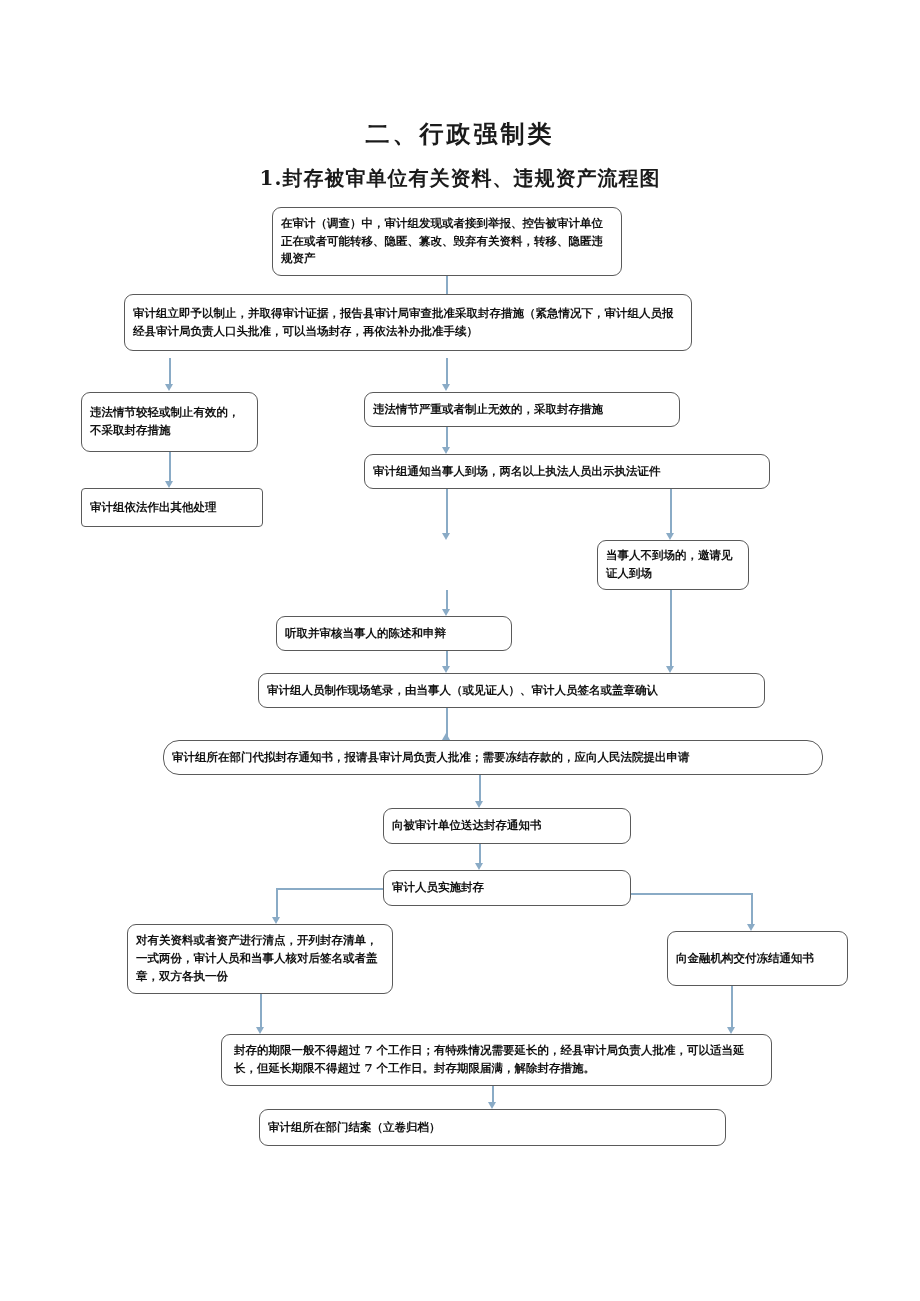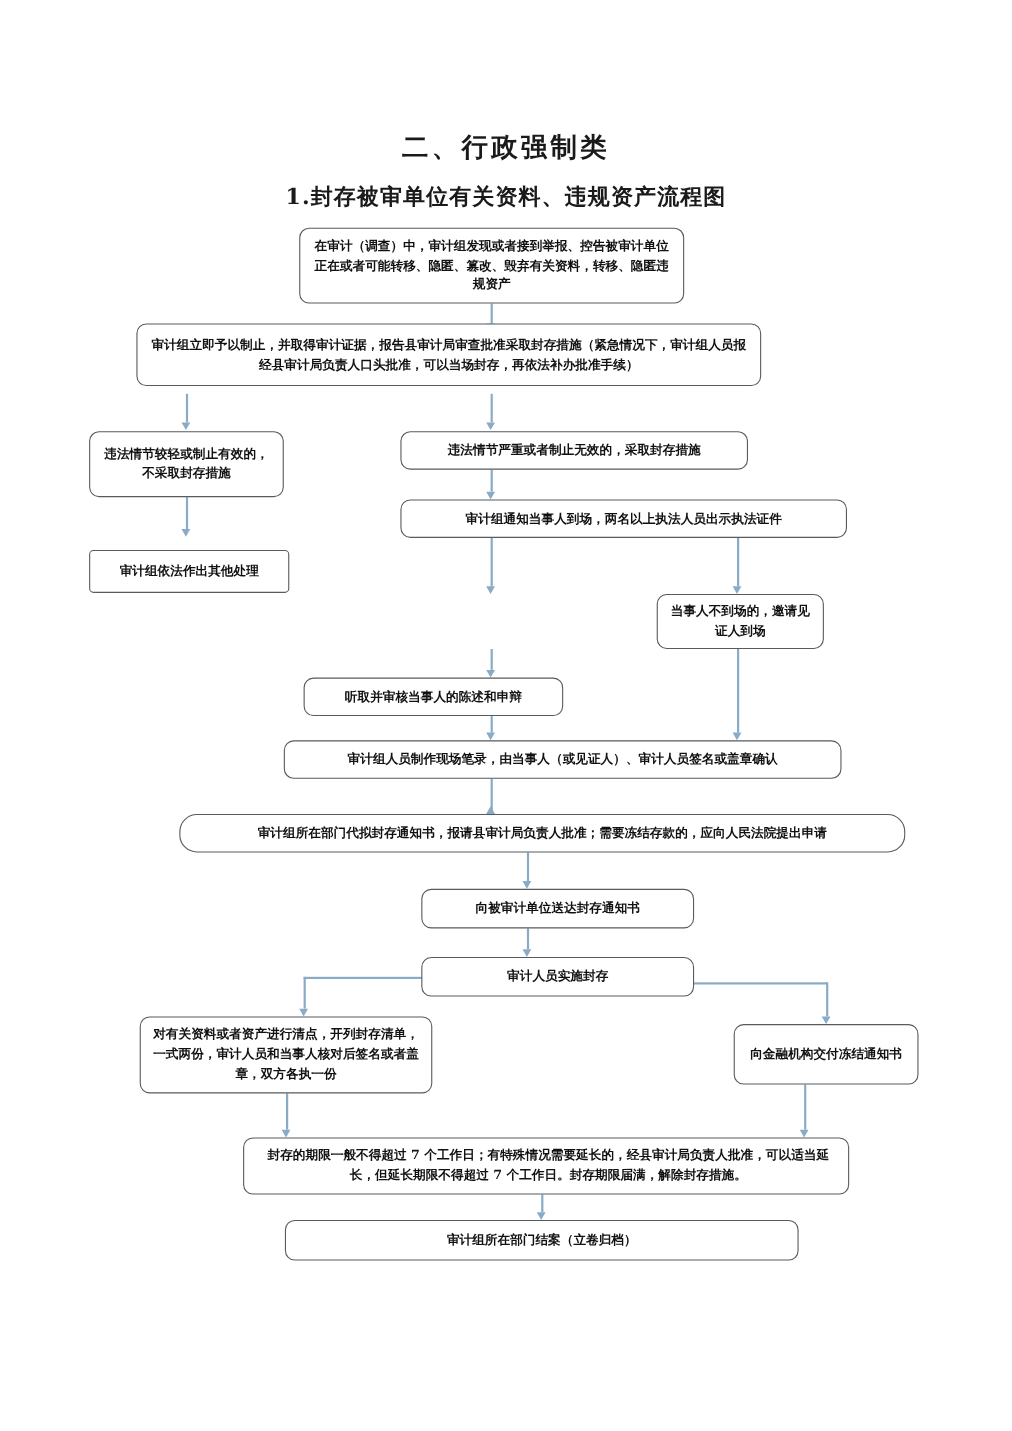--- a/index.html
+++ b/index.html
@@ -18,21 +18,21 @@
   .h-sub{
     position:absolute;left:0;right:0;top:165px;text-align:center;
     font-size:20px;font-weight:700;letter-spacing:1px;
   }
 
   
   .node{
     position:absolute;box-sizing:border-box;
     border:1.2px solid #5a5a5a;border-radius:9px;background:#fff;
     display:flex;align-items:center;justify-content:center;
-    text-align:center;line-height:1.55;
+    text-align:left;line-height:1.55;
     font-size:11.5px;font-weight:600;color:#111;
     padding:3px 8px;z-index:3;
   }
   .node.sharp{border-radius:4px;}
   .node .txt{display:block;width:100%;}
 
   
   .ln{position:absolute;background:#8aabc6;z-index:1;}
   .ln.v{width:1.6px;}
   .ln.h{height:1.6px;}
@@ -59,21 +59,21 @@
   </div>
 
   <div class="node" style="left:124px;top:294px;width:568px;height:57px;">
     <span class="txt">审计组立即予以制止，并取得审计证据，报告县审计局审查批准采取封存措施（紧急情况下，审计组人员报经县审计局负责人口头批准，可以当场封存，再依法补办批准手续）</span>
   </div>
 
   <div class="node" style="left:81px;top:392px;width:177px;height:60px;">
     <span class="txt">违法情节较轻或制止有效的，不采取封存措施</span>
   </div>
 
-  <div class="node sharp" style="left:81px;top:488px;width:182px;height:39px;margin-top:12px;">
+  <div class="node sharp" style="left:81px;top:488px;width:182px;height:39px;">
     <span class="txt">审计组依法作出其他处理</span>
   </div>
 
   <div class="node" style="left:364px;top:392px;width:316px;height:35px;">
     <span class="txt">违法情节严重或者制止无效的，采取封存措施</span>
   </div>
 
   <div class="node" style="left:364px;top:454px;width:406px;height:35px;">
     <span class="txt">审计组通知当事人到场，两名以上执法人员出示执法证件</span>
   </div>
@@ -100,21 +100,21 @@
   </div>
 
   <div class="node" style="left:383px;top:870px;width:248px;height:36px;">
     <span class="txt">审计人员实施封存</span>
   </div>
 
   <div class="node" style="left:127px;top:924px;width:266px;height:70px;">
     <span class="txt">对有关资料或者资产进行清点，开列封存清单，一式两份，审计人员和当事人核对后签名或者盖章，双方各执一份</span>
   </div>
 
-  <div class="node" style="left:667px;top:931px;width:168px;height:55px;">
+  <div class="node" style="left:667px;top:931px;width:181px;height:55px;">
     <span class="txt">向金融机构交付冻结通知书</span>
   </div>
 
   <div class="node" style="left:221px;top:1034px;width:551px;height:52px;padding-left:12px;">
     <span class="txt">封存的期限一般不得超过 7 个工作日；有特殊情况需要延长的，经县审计局负责人批准，可以适当延长，但延长期限不得超过 7 个工作日。封存期限届满，解除封存措施。</span>
   </div>
 
   <div class="node" style="left:259px;top:1109px;width:467px;height:37px;">
     <span class="txt">审计组所在部门结案（立卷归档）</span>
   </div>

